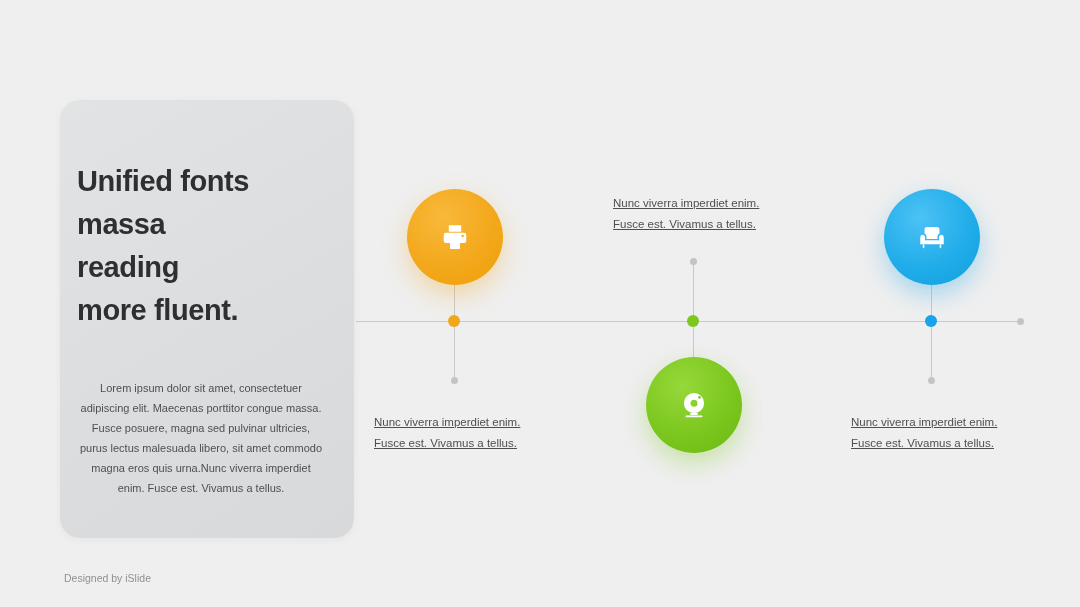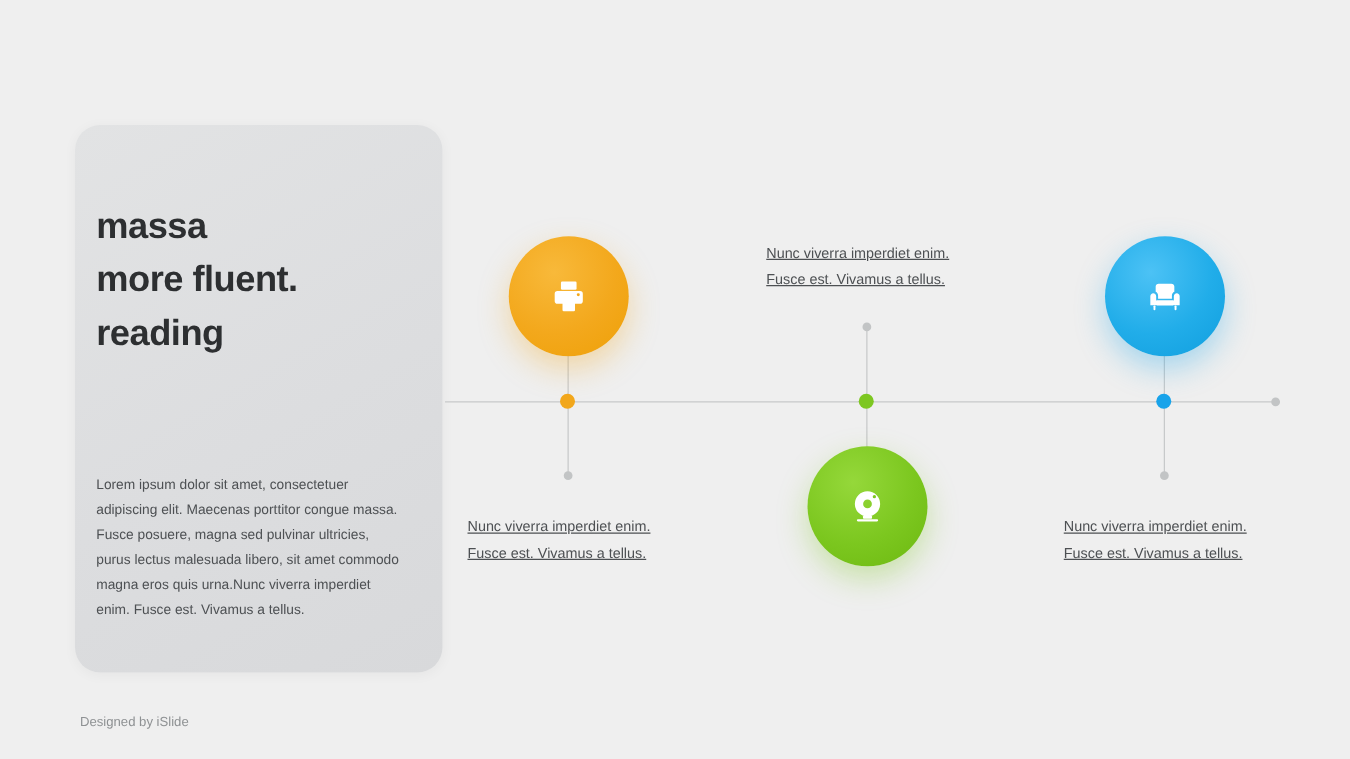--- a/index.html
+++ b/index.html
@@ -39,21 +39,21 @@
   }
   #headline .hl-line { display: block; }
   #card-body {
     position: absolute;
     left: 17px;
     top: 278px;
     width: 248px;
     font-size: 11px;
     line-height: 20px;
     color: #4d5053;
-    text-align: left;
+    text-align: center;
   }
 
   
   #timeline-axis {
     position: absolute;
     left: 356px;
     top: 321px;
     width: 668px;
     height: 1px;
     background: #c7c9ca;
@@ -136,23 +136,24 @@
     font-size: 10.5px;
     color: #8e9193;
   }
 </style>
 </head>
 <body>
 
 <div id="info-card">
 
   <div id="headline">
+    <span class="hl-line">Unified fonts</span>
     <span class="hl-line">massa</span>
+    <span class="hl-line">reading</span>
     <span class="hl-line">more fluent.</span>
-    <span class="hl-line">reading</span>
   </div>
 
   <div id="card-body">Lorem ipsum dolor sit amet, consectetuer adipiscing elit. Maecenas porttitor congue massa. Fusce posuere, magna sed pulvinar ultricies, purus lectus malesuada libero, sit amet commodo magna eros quis urna.Nunc viverra imperdiet enim. Fusce est. Vivamus a tellus.</div>
 </div>
 
 <div id="timeline-axis"></div>
 <div id="axis-endpoint-right" class="axis-endpoint"></div>
 
 <div class="node">
 

